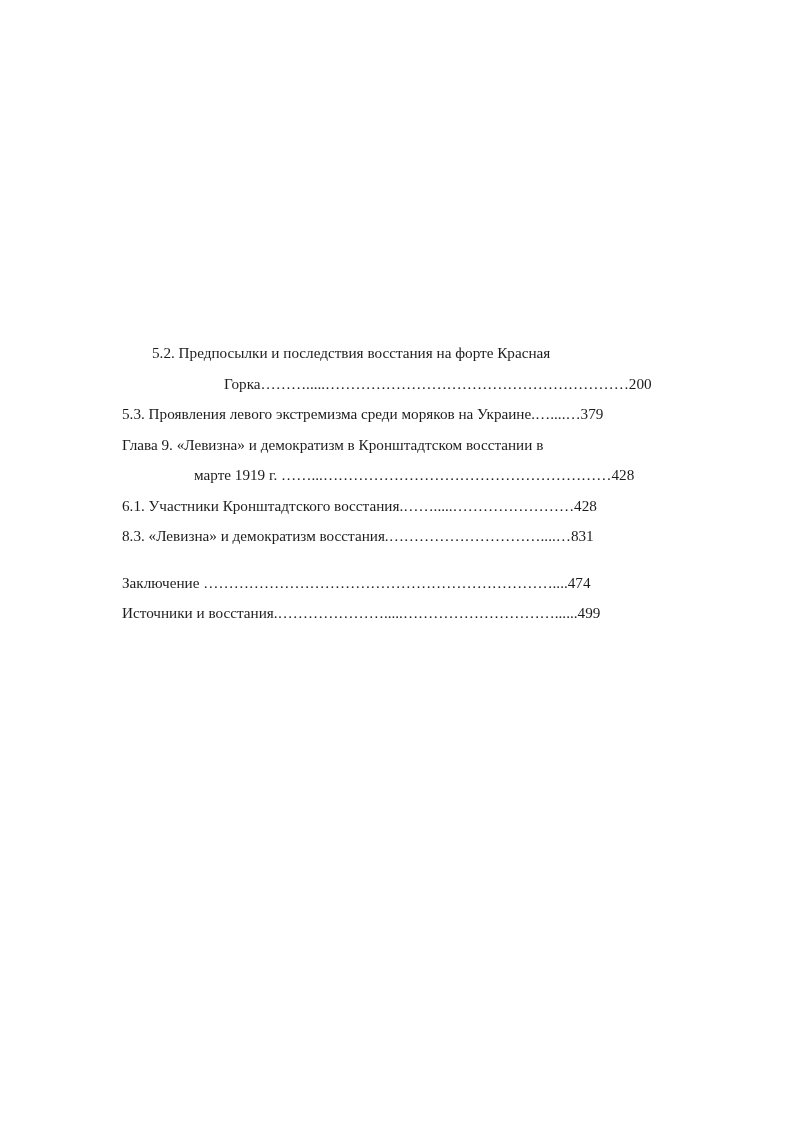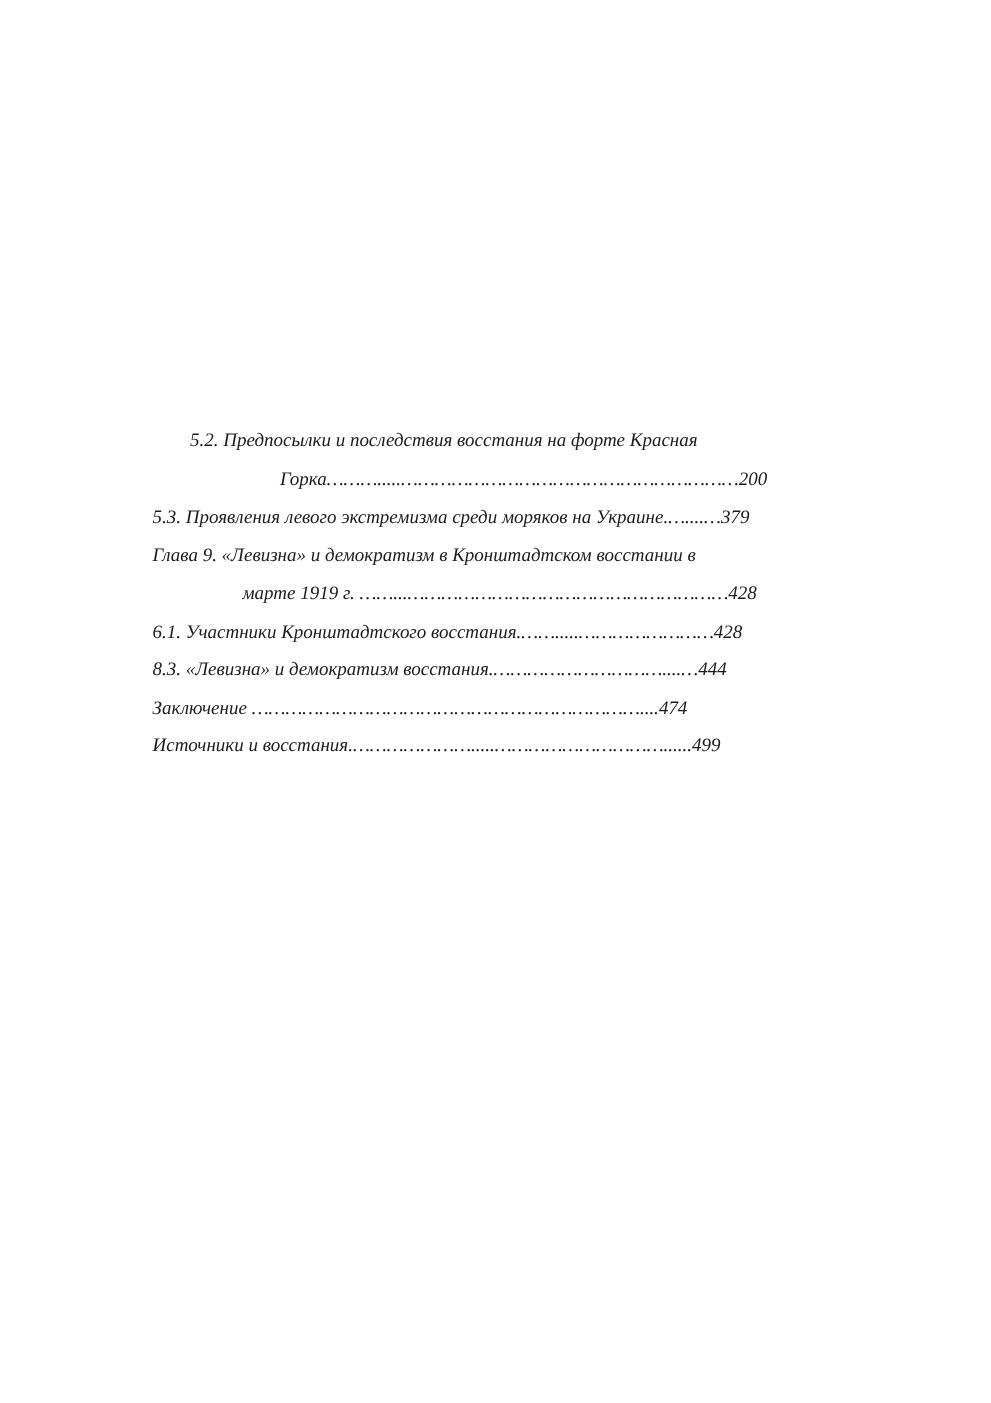--- a/index.html
+++ b/index.html
@@ -12,42 +12,41 @@
     background: #ffffff;
     font-family: "Liberation Serif", serif;
     color: #1a1a1a;
     overflow: hidden;
   }
   .page {
     position: relative;
     width: 711px;
     height: 1122px;
     box-sizing: border-box;
-    font-style: italic;
   }
   .toc {
     position: absolute;
     left: 122px;
     top: 338px;
     width: 632px;
   }
   .toc-entry {
     font-size: 15.2px;
     line-height: 30.5px;
     color: #1c1c1c;
     white-space: nowrap;
   }
   
   .ind-0 { margin-left: 0px; }
   .ind-1 { margin-left: 30px; }
   .ind-2 { }
   .cont {
     margin-left: 72px;
   }
-  .gap-block { }
+  .gap-block { margin-top: 16px; }
   .leader {
     letter-spacing: 0px;
   }
   .pageno {
     letter-spacing: 0px;
   }
   .entry-line {
     display: block;
   }
 </style>
@@ -69,21 +68,21 @@
     <div class="toc-entry ind-0">
       <span class="entry-line">Глава 9. «Левизна» и демократизм в Кронштадтском восстании в</span>
       <span class="entry-line cont"><span>марте 1919 г. </span><span class="leader">……...…………………………………………………</span><span class="pageno">428</span></span>
     </div>
 
     <div class="toc-entry ind-2">
       <span class="entry-line"><span>6.1. Участники Кронштадтского восстания.</span><span class="leader">…….....……………………</span><span class="pageno">428</span></span>
     </div>
 
     <div class="toc-entry ind-2">
-      <span class="entry-line"><span>8.3. «Левизна» и демократизм восстания.</span><span class="leader">…………………………....…</span><span class="pageno">444</span></span>
+      <span class="entry-line"><span>8.3. «Левизна» и демократизм восстания.</span><span class="leader">…………………………....…</span><span class="pageno">831</span></span>
     </div>
 
     <div class="toc-entry ind-0 gap-block">
       <span class="entry-line"><span>Заключение </span><span class="leader">……………………………………………………………....</span><span class="pageno">474</span></span>
     </div>
 
     <div class="toc-entry ind-0">
       <span class="entry-line"><span>Источники и восстания.</span><span class="leader">………………….....………………………….....</span><span class="pageno">.499</span></span>
     </div>
 

